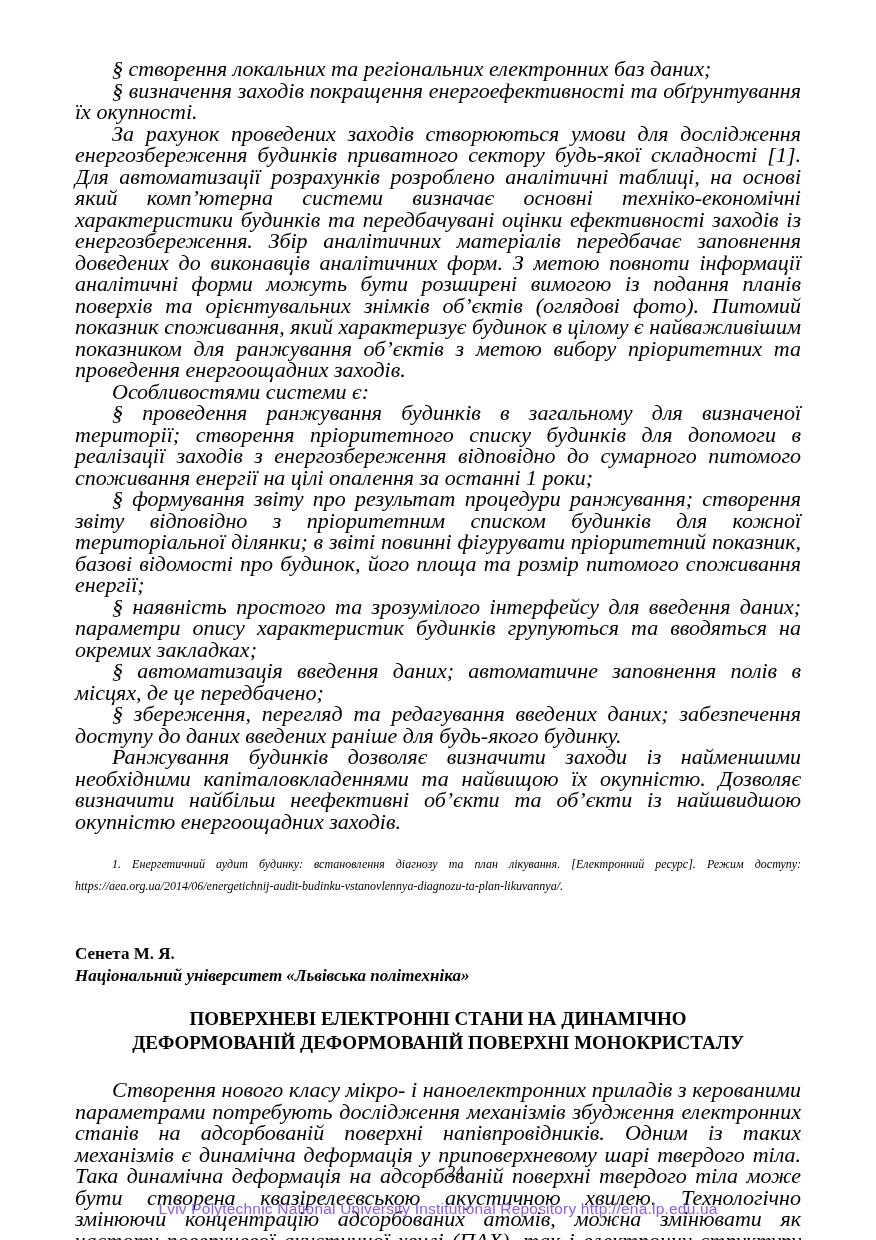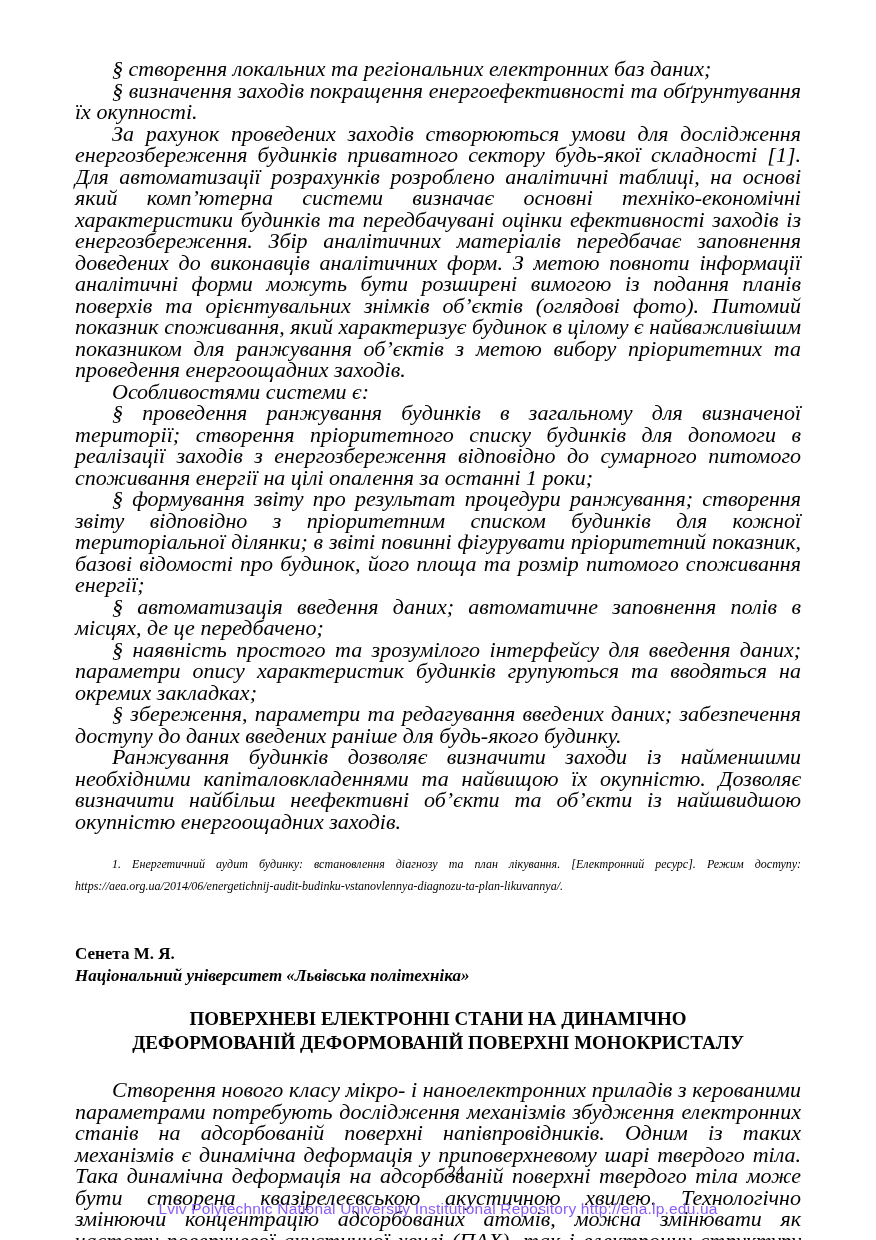--- a/index.html
+++ b/index.html
@@ -77,23 +77,23 @@
   <section>
     <p class="para">§  створення локальних та регіональних електронних баз даних;</p>
     <p class="para">§  визначення заходів покращення енергоефективності та обґрунтування їх окупності.</p>
 
     <p class="para">За рахунок проведених заходів створюються умови для дослідження енергозбереження будинків приватного сектору будь-якої складності [1]. Для автоматизації розрахунків розроблено аналітичні таблиці, на основі який комп’ютерна системи визначає основні техніко-економічні характеристики будинків та передбачувані оцінки ефективності заходів із енергозбереження. Збір аналітичних матеріалів передбачає заповнення доведених до виконавців аналітичних форм. З метою повноти інформації аналітичні форми можуть бути розширені вимогою із подання планів поверхів та орієнтувальних знімків об’єктів (оглядові фото). Питомий показник споживання, який характеризує будинок в цілому є найважливішим показником для ранжування об’єктів з метою вибору пріоритетних та проведення енергоощадних заходів.</p>
 
     <p class="para">Особливостями системи є:</p>
 
     <p class="para">§  проведення ранжування будинків в загальному для визначеної території; створення пріоритетного списку будинків для допомоги в реалізації заходів з енергозбереження відповідно до сумарного питомого споживання енергії на цілі опалення за останні 1 роки;</p>
     <p class="para">§  формування звіту про результат процедури ранжування; створення звіту відповідно з пріоритетним списком будинків для кожної територіальної ділянки; в звіті повинні фігурувати пріоритетний показник, базові відомості про будинок, його площа та розмір питомого споживання енергії;</p>
+    <p class="para">§  наявність простого та зрозумілого інтерфейсу для введення даних; параметри опису характеристик будинків групуються та вводяться на окремих закладках;</p>
     <p class="para">§  автоматизація введення даних; автоматичне заповнення полів в місцях, де це передбачено;</p>
-    <p class="para">§  наявність простого та зрозумілого інтерфейсу для введення даних; параметри опису характеристик будинків групуються та вводяться на окремих закладках;</p>
-    <p class="para">§  збереження, параметри та редагування введених даних; забезпечення доступу до даних введених раніше для будь-якого будинку.</p>
+    <p class="para">§  збереження, перегляд та редагування введених даних; забезпечення доступу до даних введених раніше для будь-якого будинку.</p>
 
     <p class="para">Ранжування будинків дозволяє визначити заходи із найменшими необхідними капіталовкладеннями та найвищою їх окупністю. Дозволяє визначити найбільш неефективні об’єкти та об’єкти із найшвидшою окупністю енергоощадних заходів.</p>
 
     <p class="reference">1. Енергетичний аудит будинку: встановлення діагнозу та план лікування. [Електронний ресурс]. Режим доступу: https://aea.org.ua/2014/06/energetichnij-audit-budinku-vstanovlennya-diagnozu-ta-plan-likuvannya/.</p>
   </section>
 
   <section>
     <div class="author-block">
       <div class="author-name">Сенета М. Я.</div>
       <div class="author-affiliation">Національний університет «Львівська політехніка»</div>

